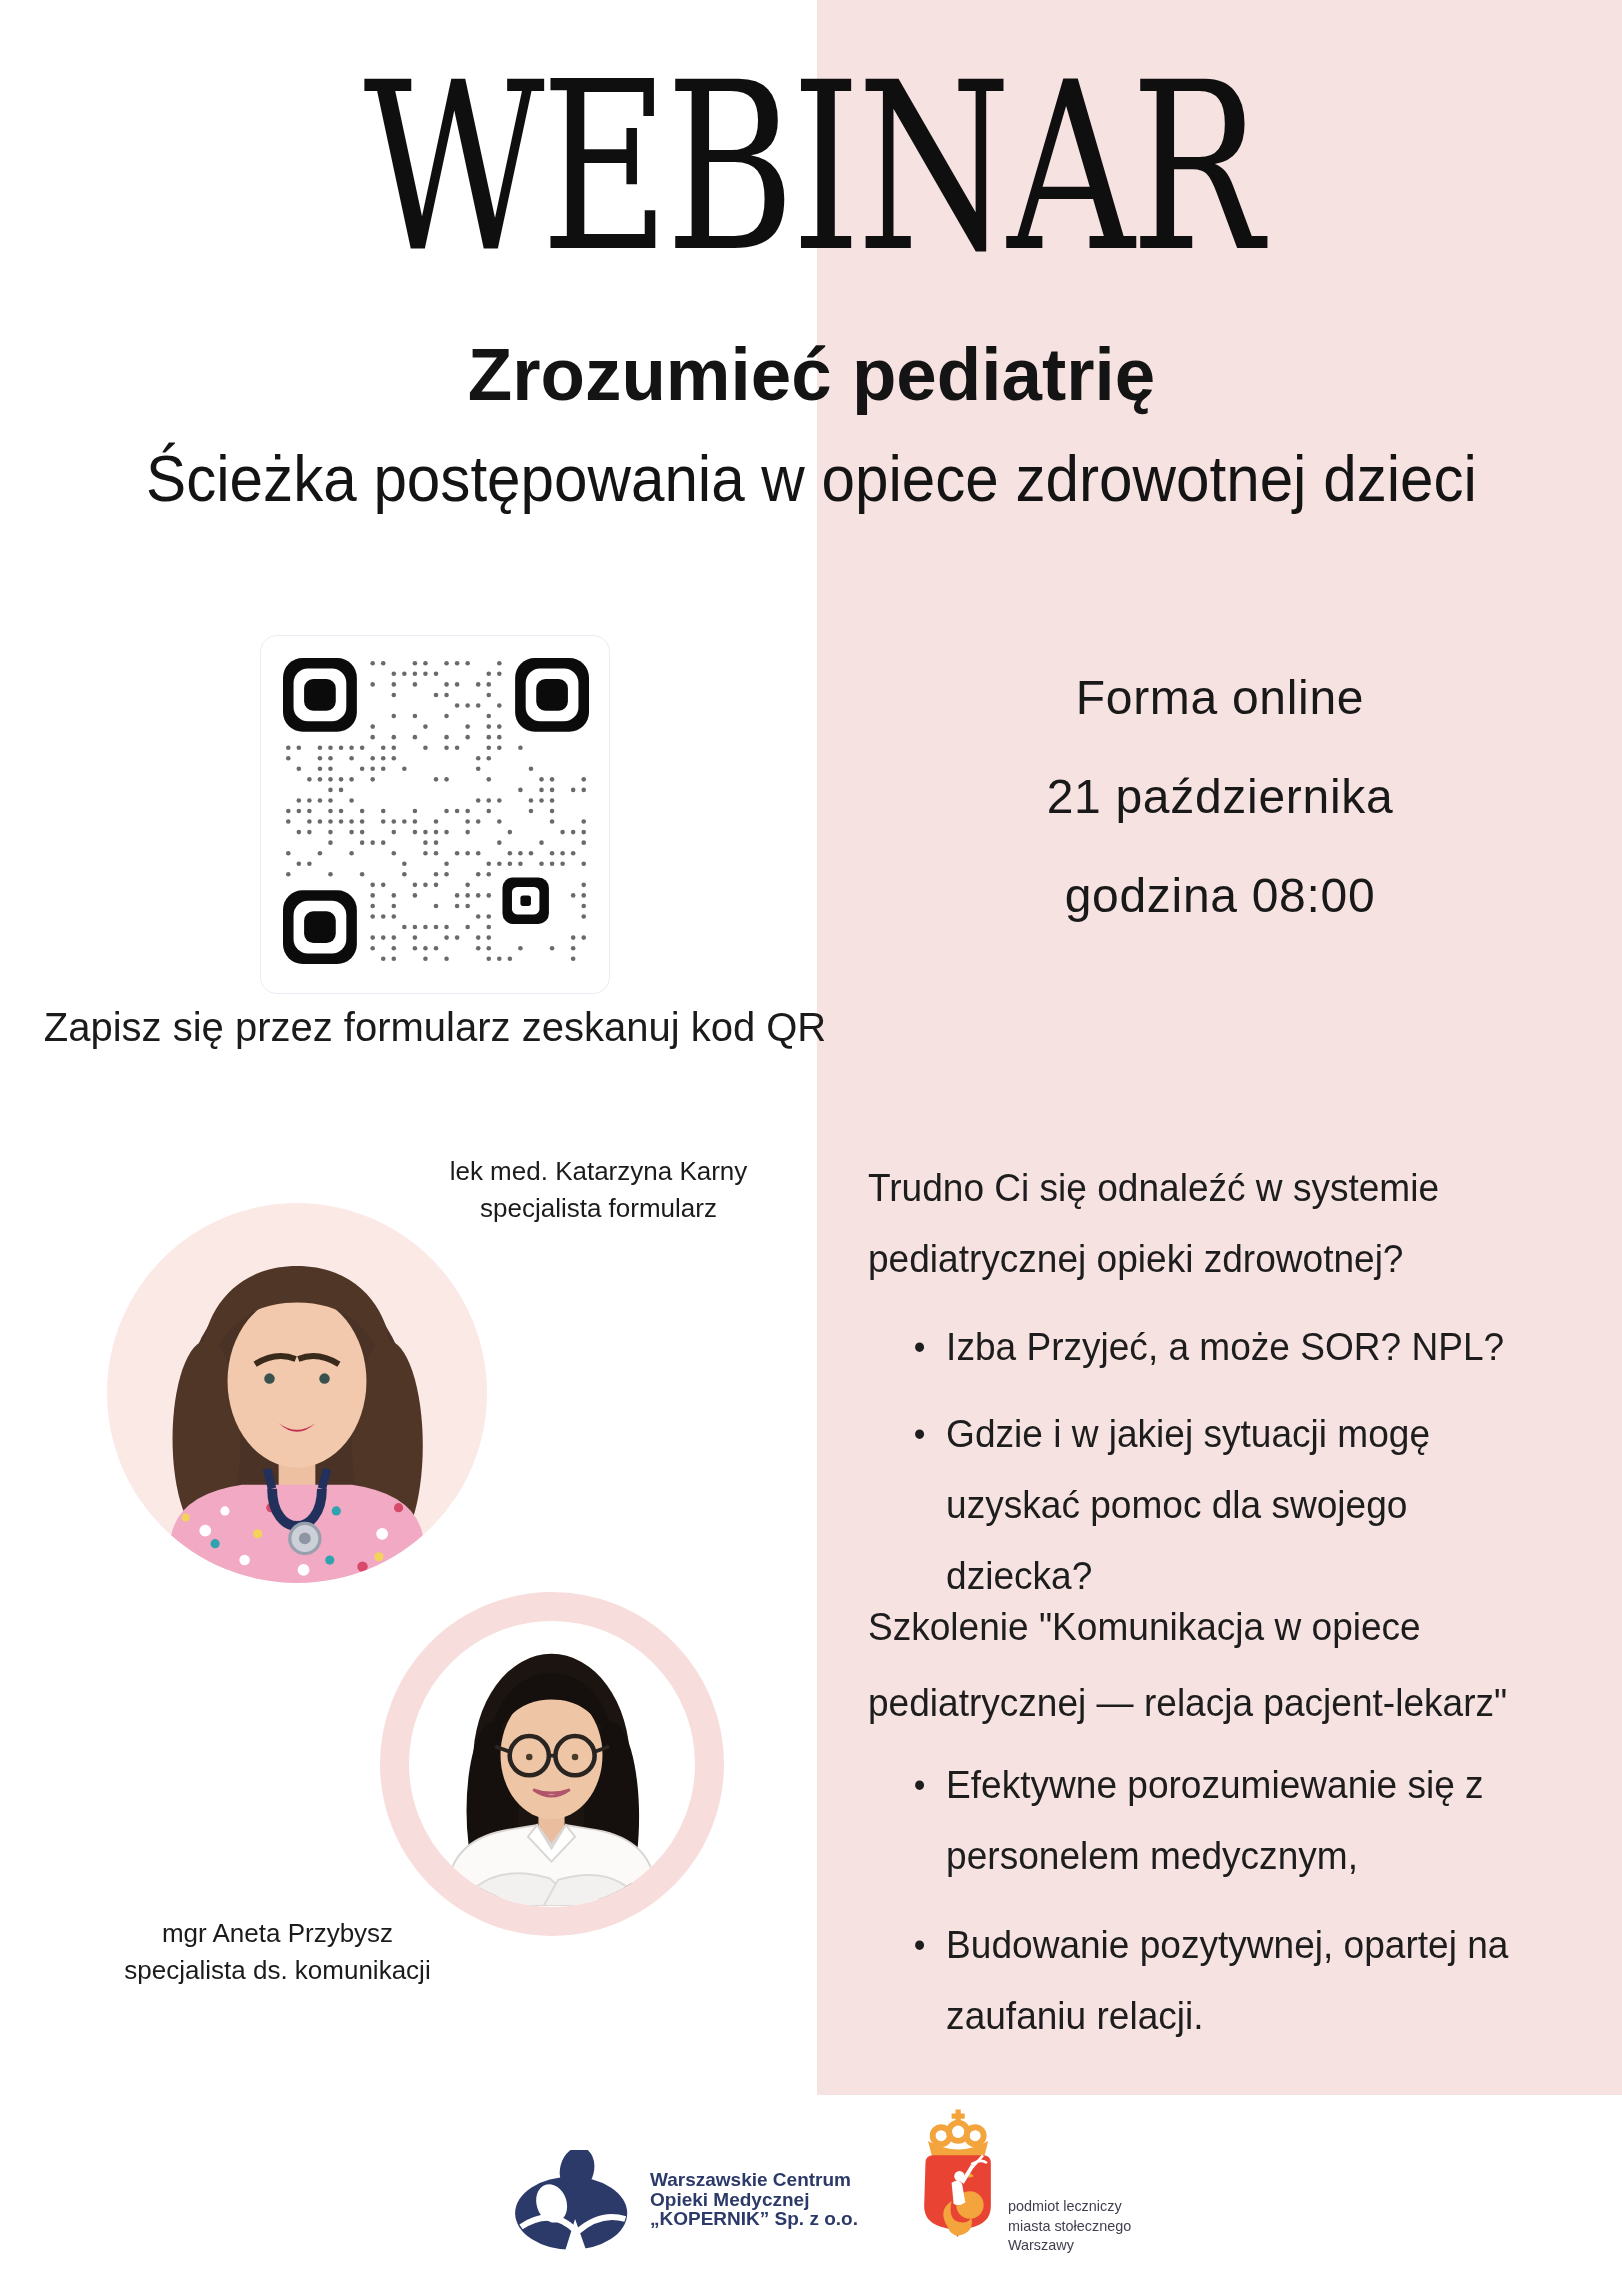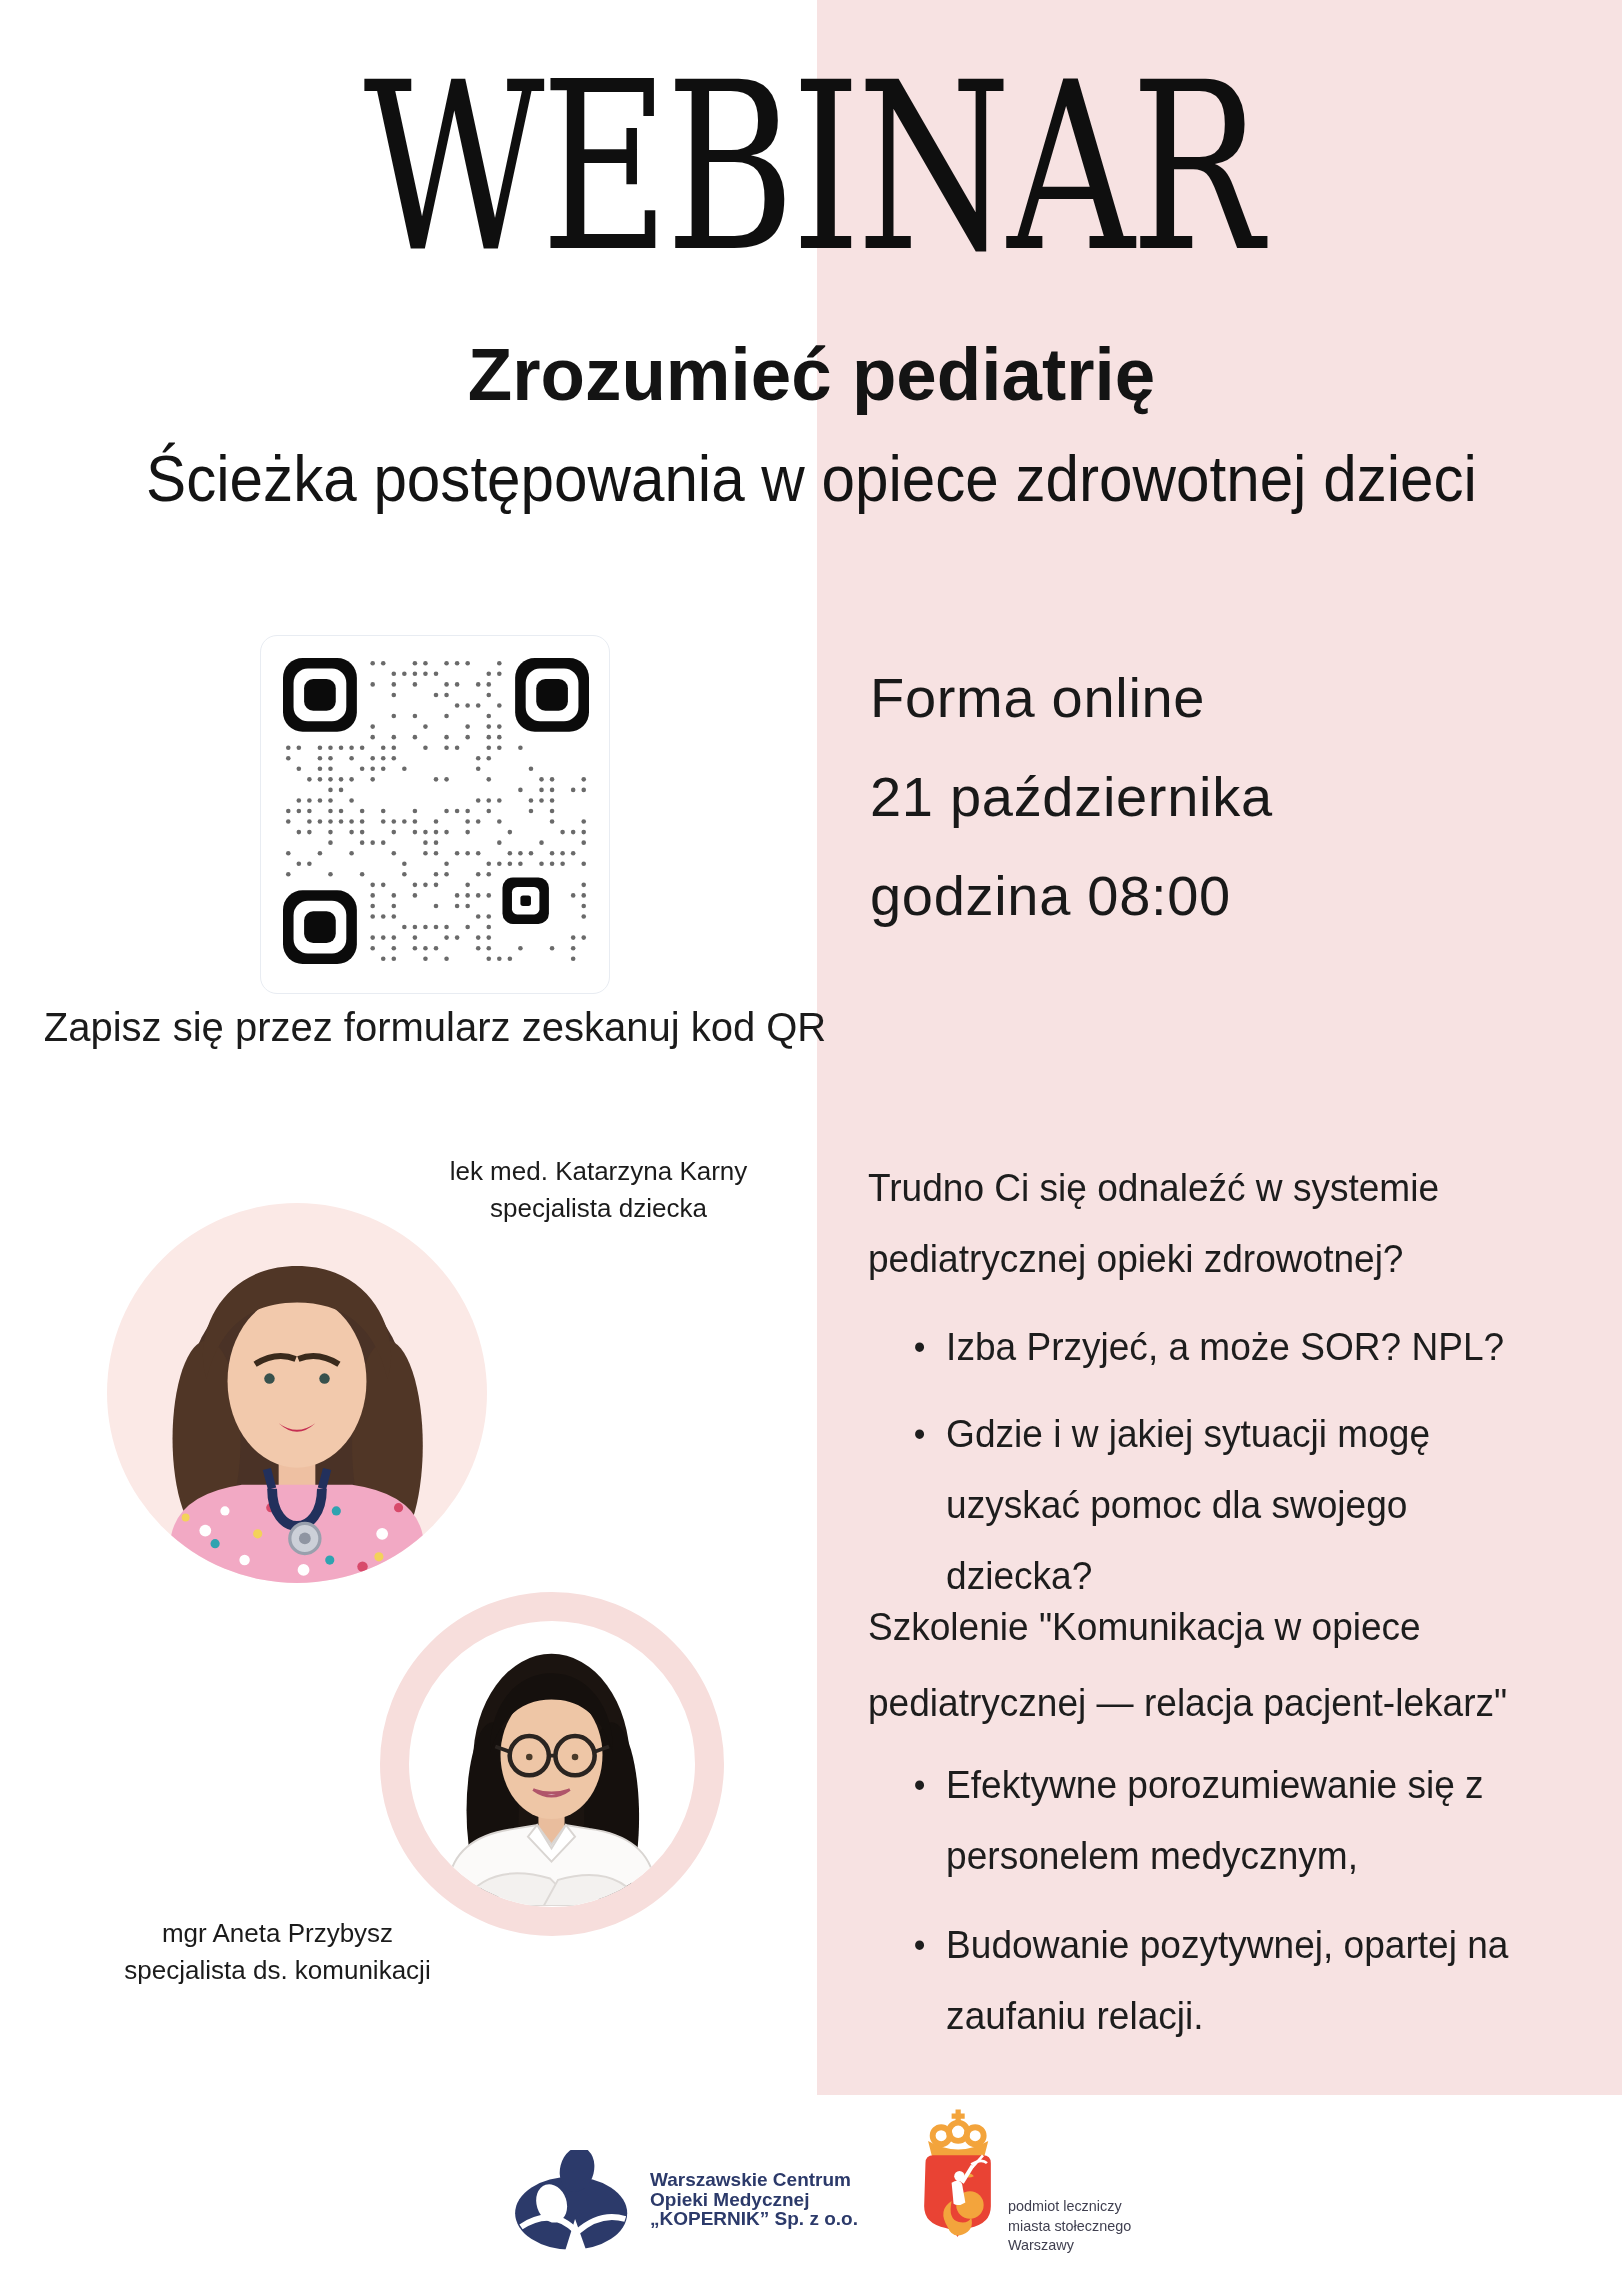--- a/index.html
+++ b/index.html
@@ -11,21 +11,21 @@
          font-family:"DejaVu Serif",serif;font-weight:400;font-size:232px;line-height:255px;
          letter-spacing:-5.2px;transform:scaleX(.76);transform-origin:50% 0;color:#0f0f0f;white-space:nowrap;}
   .subtitle{left:0;top:332px;width:1623px;text-align:center;font-weight:700;
             font-size:75px;line-height:85px;color:#141414;transform:scaleX(.97);transform-origin:50% 0;white-space:nowrap;}
   .tagline{left:0;top:442px;width:1623px;text-align:center;font-weight:400;
            font-size:64px;line-height:75px;color:#141414;transform:scaleX(.94);transform-origin:50% 0;white-space:nowrap;}
   .qr-card{left:260px;top:635px;width:350px;height:359px;background:#ffffff;border:1.3px solid #e8ecf2;
            border-radius:17px;box-sizing:border-box;}
   .qr-card svg{position:absolute;left:21.6px;top:21.6px;}
   .qr-caption{left:39px;top:1008px;width:792px;text-align:center;font-size:40px;line-height:39px;color:#1b1b1b;}
-  .event{left:870px;top:648px;width:700px;text-align:left;font-size:56px;line-height:99px;
+  .event{left:870px;top:648px;width:700px;text-align:center;font-size:48px;line-height:99px;
          font-weight:400;color:#191919;letter-spacing:0.7px;}
   .speaker-caption{text-align:center;font-size:26px;line-height:37px;color:#1b1b1b;}
   .photo1{left:107px;top:1203px;width:380px;height:380px;border-radius:50%;background:#fbe9e6;overflow:hidden;}
   .photo2{left:380px;top:1592px;width:344px;height:344px;border-radius:50%;background:#ffffff;
           border:29.4px solid #f7dedc;box-sizing:border-box;overflow:hidden;}
   .panel-text{font-size:39px;line-height:63px;color:#1d1d1d;transform:scaleX(.95);transform-origin:left top;}
   .intro{left:868px;top:1152px;width:694px;line-height:71px;}
   .blist{list-style:none;margin:0;padding:0;}
   .blist li{position:relative;padding-left:38px;line-height:71px;}
   .blist li::before{content:"\2022";position:absolute;left:3.9px;top:0;font-size:35px;}
@@ -329,21 +329,21 @@
   <div class="abs qr-caption">Zapisz się przez formularz zeskanuj kod QR</div>
 
   <div class="abs event">
     <div>Forma online</div>
     <div>21 października</div>
     <div>godzina 08:00</div>
   </div>
 
   <div class="abs speaker-caption" style="left:353px;top:1153px;width:491px;">
     <div>lek med. Katarzyna Karny</div>
-    <div>specjalista dziecka</div>
+    <div>specjalista formularz</div>
   </div>
   <div class="abs photo1">
     <svg width="380" height="380" viewBox="0 0 580 580">
       <ellipse cx="290" cy="330" rx="175" ry="225" fill="#4a3226"></ellipse>
       <ellipse cx="152" cy="360" rx="52" ry="150" fill="#503626"></ellipse>
       <ellipse cx="428" cy="370" rx="54" ry="160" fill="#503626"></ellipse>
       <rect x="262" y="370" width="56" height="70" fill="#eec0a2"></rect>
       <ellipse cx="290" cy="272" rx="106" ry="132" fill="#f2c9ac"></ellipse>
       <path d="M290,96 C172,96 130,205 152,268 C172,186 222,152 290,152 C358,152 408,186 428,268 C450,205 408,96 290,96 Z" fill="#503626"></path>
       <path d="M226,246 q32,-20 62,-8" stroke="#3a2a1c" stroke-width="9" fill="none"></path>

